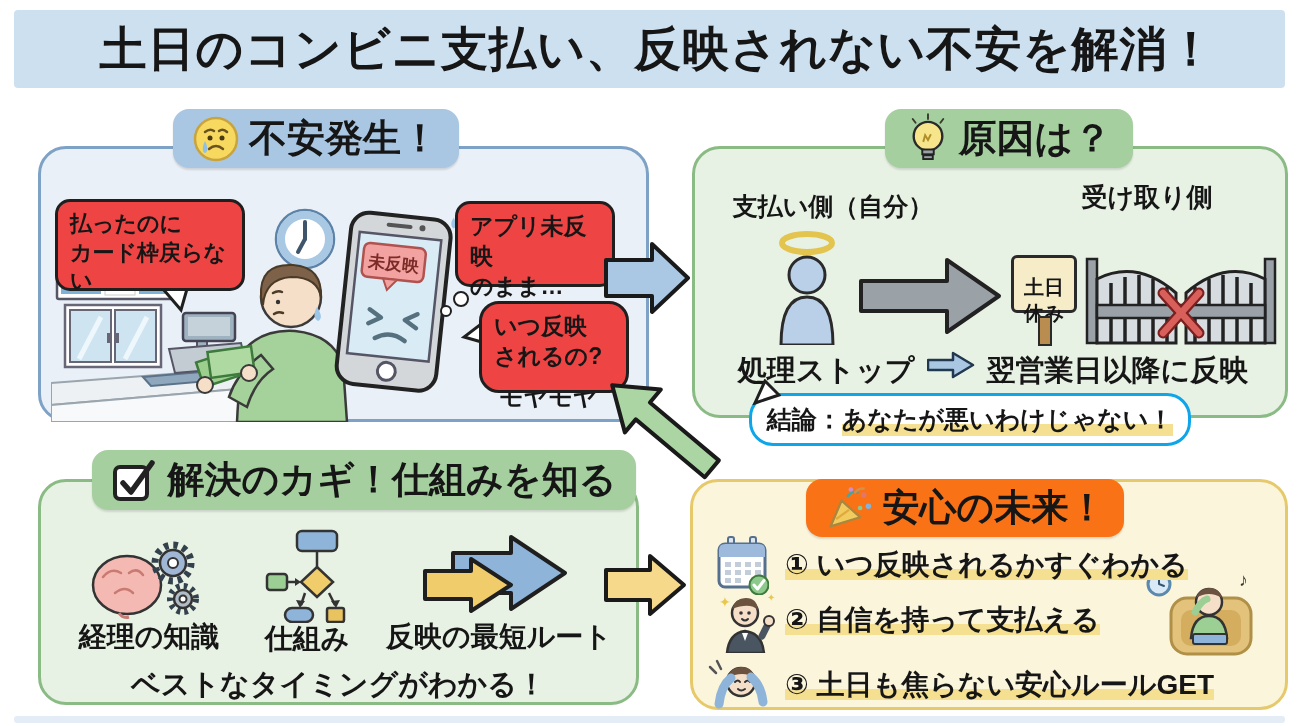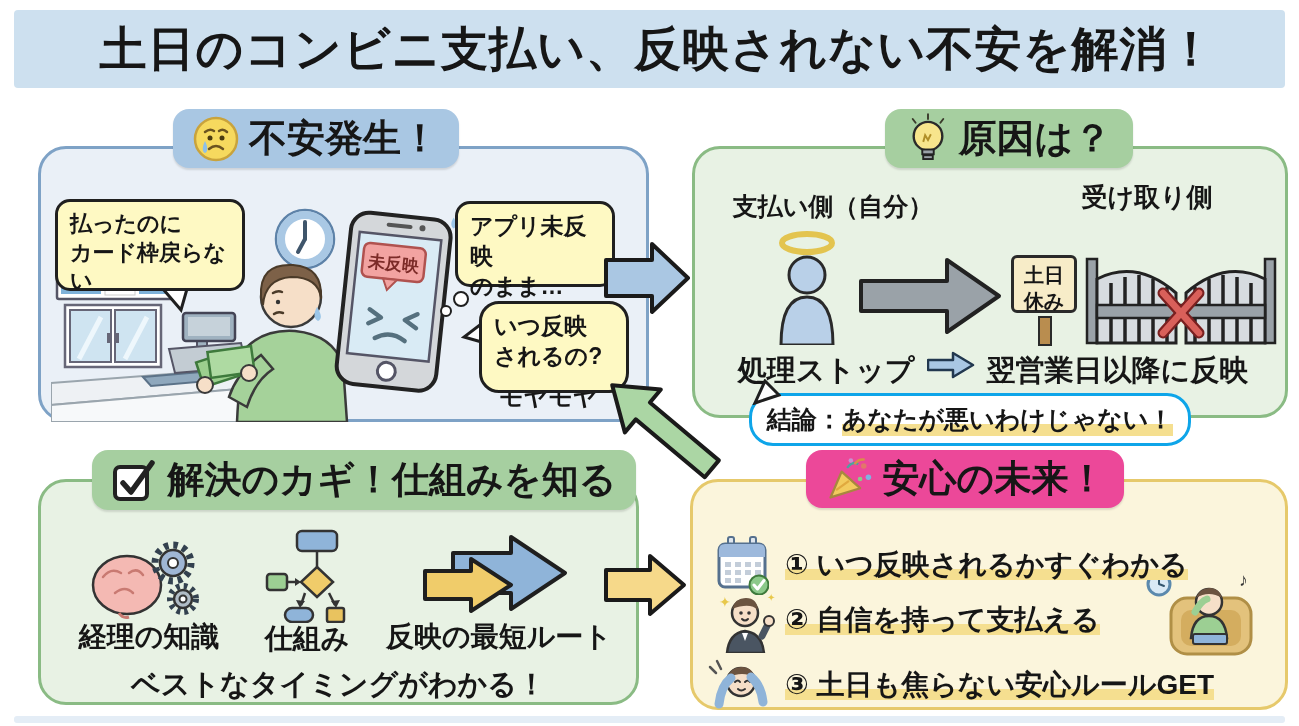--- a/index.html
+++ b/index.html
@@ -10,22 +10,22 @@
              display:flex;align-items:center;justify-content:center;}
   .title-text{font-size:47px;font-weight:800;letter-spacing:1px;margin-left:16px;}
   .panel{border-radius:28px;box-sizing:border-box;z-index:1;}
   .panel.blue{background:#eaf0f7;border:3.5px solid #7ea2c6;}
   .panel.green{background:#e8f2e4;border:3.5px solid #8abb84;}
   .panel.yellow{background:#fbf5dc;border:3.5px solid #e6c96b;}
   .hbadge{display:flex;align-items:center;justify-content:center;gap:10px;font-weight:800;
           border-radius:16px;z-index:5;box-shadow:0 2px 2px rgba(0,0,0,.12);}
   .hbadge.blue{background:#a9c7e3;}
   .hbadge.green{background:#a6cfa0;margin-left:34px;}
-  .hbadge.yellow{background:#ec4899;}
-  .bubble{background:#fef9c3;border:3px solid #1f1f1f;border-radius:15px;font-weight:700;
+  .hbadge.yellow{background:#f97316;margin-top:29px;}
+  .bubble{background:#ef4444;border:3px solid #1f1f1f;border-radius:15px;font-weight:700;
           white-space:pre-line;line-height:1.3;padding:8px 12px;box-sizing:border-box;z-index:3;}
   .pre{white-space:pre-line;}
   .hl{background:linear-gradient(transparent 64%,#f5df90 64%);}
   .lbl{font-weight:800;text-align:center;line-height:1.25;}
   .dot{background:#fff;border:2.5px solid #1f1f1f;border-radius:50%;z-index:3;}
   .bottom-strip{left:14px;top:716px;width:1271px;height:7px;background:#e4edf6;border-radius:3px;}
 </style>
 </head>
 <body>
 
@@ -152,21 +152,21 @@
       <ellipse cx="40" cy="12" rx="25" ry="9" fill="none" stroke="#e3c44f" stroke-width="6"></ellipse>
       <circle cx="40" cy="44" r="18" fill="#b9d0e8" stroke="#2a2a2a" stroke-width="3"></circle>
       <path d="M14,114 C14,80 24,66 40,66 C56,66 66,80 66,114 Z" fill="#b9d0e8" stroke="#2a2a2a" stroke-width="3"></path>
     </svg>
 
     <svg class="abs" style="left:164px;top:104px;" width="144" height="86" viewBox="0 0 144 86">
       <polygon points="2,28 88,28 88,7 140,43 88,79 88,58 2,58" fill="#9aa2a8" stroke="#222" stroke-width="4" stroke-linejoin="round"></polygon>
     </svg>
 
     <div>
-      <div class="abs pre lbl" style="left:316px;top:106px;width:66px;height:58px;background:#f7ecc8;border:3px solid #2a2a2a;border-radius:6px;font-size:20px;line-height:1.3;padding-top:4px;box-sizing:border-box;">土日
+      <div class="abs pre lbl" style="left:316px;top:106px;width:66px;height:58px;background:#f7ecc8;border:3px solid #2a2a2a;border-radius:6px;font-size:20px;line-height:1.3;padding-top:16px;box-sizing:border-box;">土日
 休み</div>
       <div class="abs" style="left:343px;top:167px;width:10px;height:26px;background:#b98d4f;border:2px solid #2a2a2a;"></div>
     </div>
 
     <svg class="abs" style="left:390px;top:100px;" width="192" height="98" viewBox="0 0 192 98">
       <rect x="2" y="10" width="10" height="84" fill="#9aa2a8" stroke="#222" stroke-width="2.5"></rect>
       <rect x="180" y="10" width="10" height="84" fill="#9aa2a8" stroke="#222" stroke-width="2.5"></rect>
       <path d="M12,30 Q52,10 91,44 L91,94 L12,94 Z" fill="#d7dce0" stroke="#222" stroke-width="3"></path>
       <path d="M180,30 Q140,10 101,44 L101,94 L180,94 Z" fill="#d7dce0" stroke="#222" stroke-width="3"></path>
       <g stroke="#222" stroke-width="3.5">

